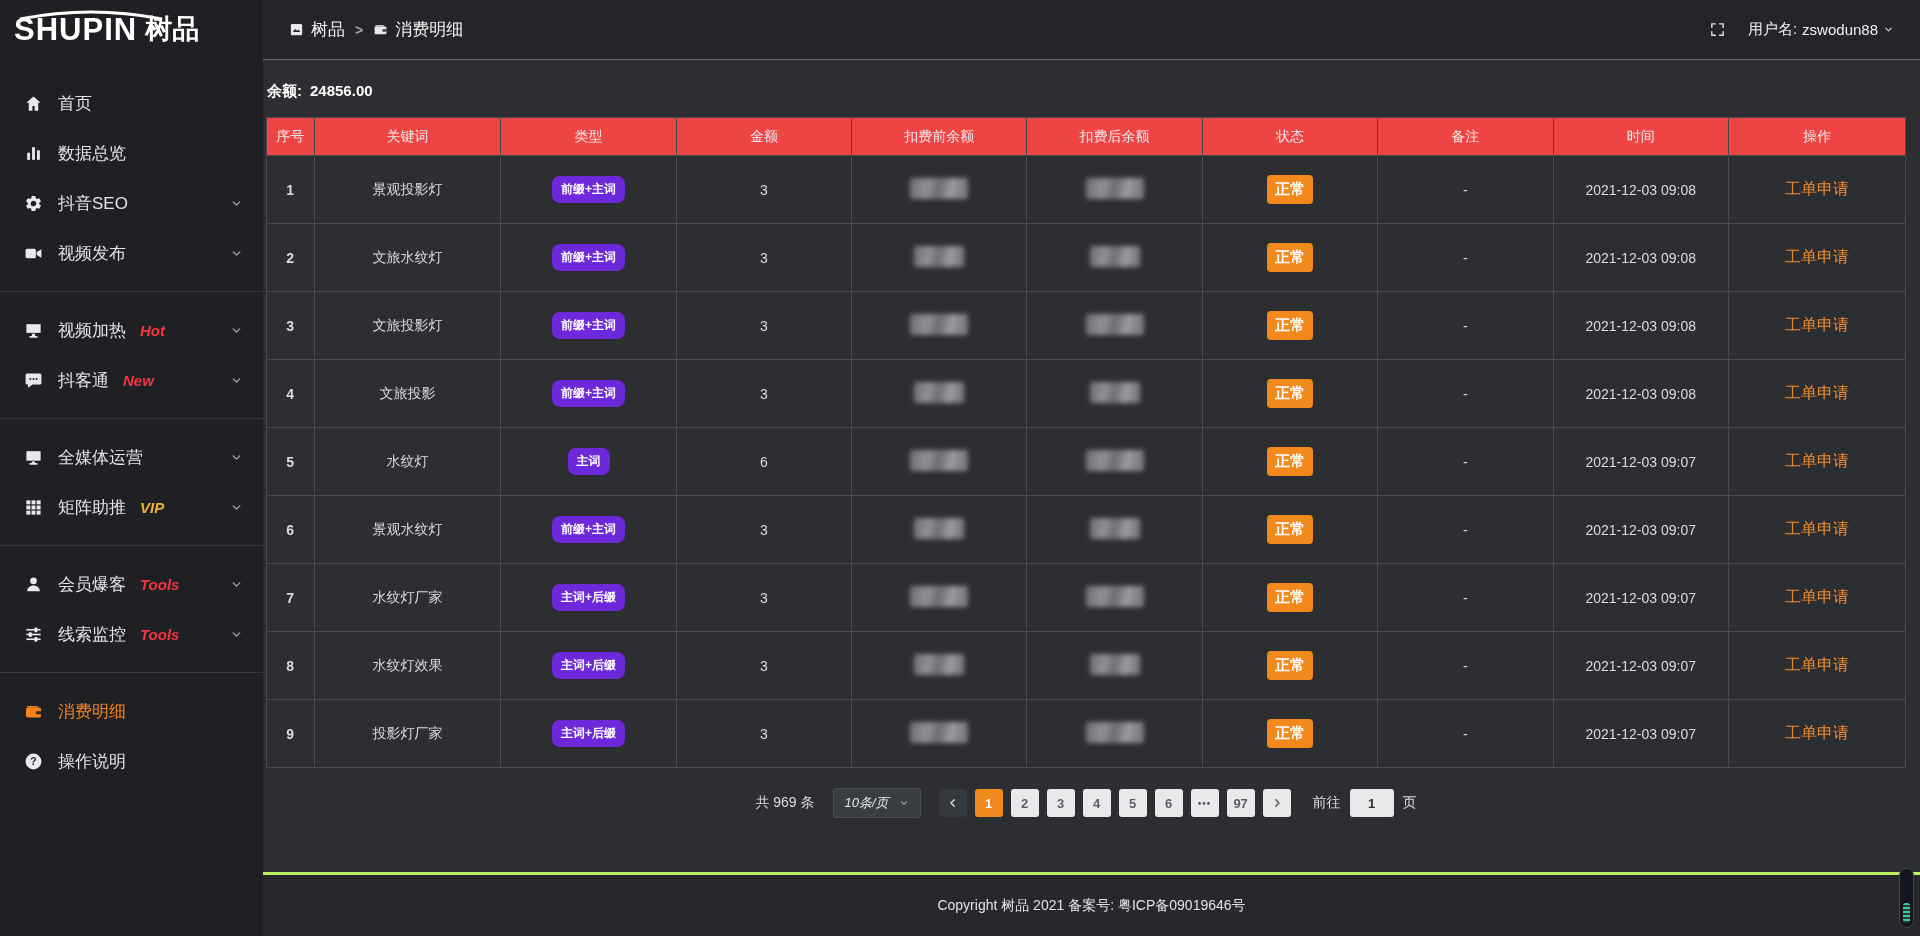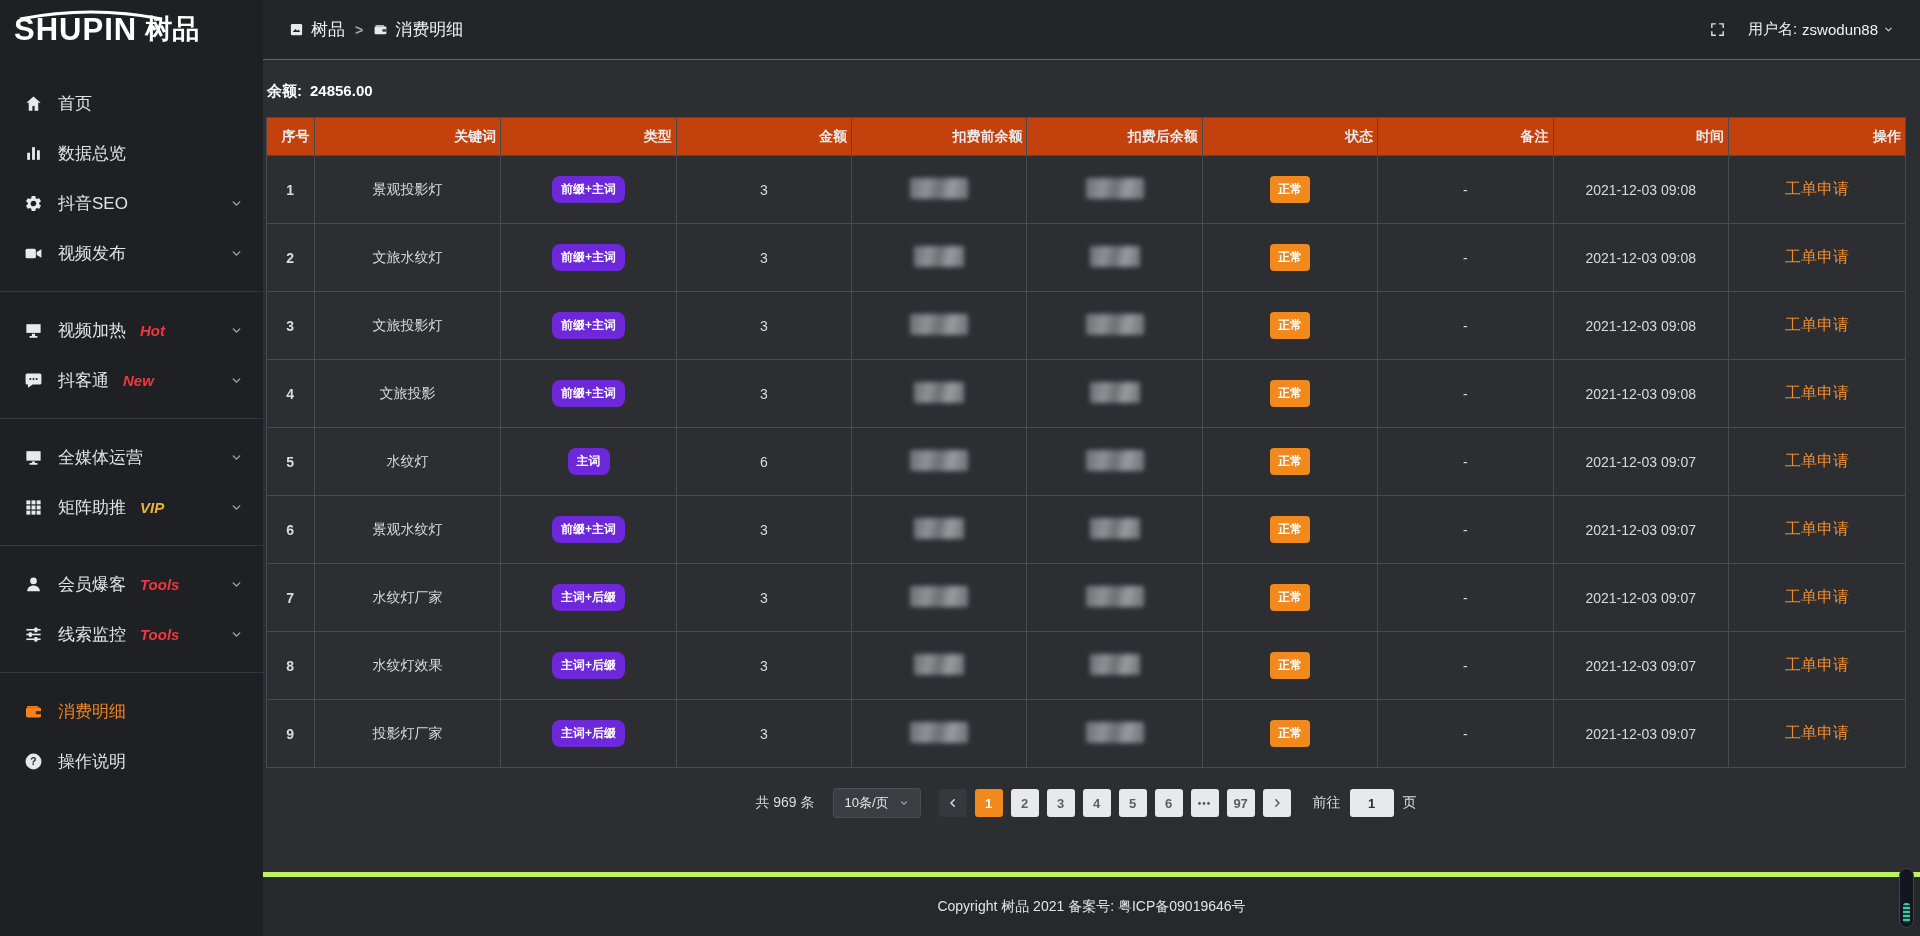--- a/index.html
+++ b/index.html
@@ -34,45 +34,45 @@
   .fs-icon{width:17px;height:17px;color:#dfe0e2;cursor:pointer;display:inline-flex;}
   .username{display:inline-flex;align-items:center;gap:5px;cursor:pointer;}
   .username .chev{width:11px;height:11px;color:#cfd0d2;display:inline-flex;}
 
   
   .content{flex:1;padding:14px 14px 0 3px;overflow:hidden;}
   .balance{display:flex;gap:8px;align-items:baseline;color:#fff;font-size:15px;font-weight:700;margin:8px 0 16px 1px;}
 
   .data-table{width:100%;border-collapse:collapse;table-layout:fixed;}
   .data-table th,.data-table td{border:1px solid #484a4f;text-align:center;padding:0 4px;overflow:hidden;}
-  .data-table th{background:#c2410c;height:38px;font-size:14px;font-weight:700;color:#eaebec;text-align:right;}
+  .data-table th{background:#ef4444;height:38px;font-size:14px;font-weight:400;color:#eaebec;}
   .data-table td{height:68px;font-size:14px;color:#dadbdd;}
   .cell-no{font-weight:600;}
   .type-badge{display:inline-block;background:#6d28d9;color:#fff;font-size:12px;font-weight:600;padding:5px 9px;border-radius:8px;}
-  .status-badge{display:inline-block;background:#f2891d;color:#fff;font-size:12px;font-weight:600;padding:5px 8px;border-radius:4px;}
+  .status-badge{display:inline-block;background:#f2891d;color:#fff;font-size:15px;font-weight:600;padding:5px 8px;border-radius:4px;}
   .action-link{color:#ef8c2e;font-size:16px;cursor:pointer;}
   .blur-block{display:inline-block;width:58px;height:21px;border-radius:2px;filter:blur(2.5px);background:linear-gradient(100deg,#77797d 10%,#909296 30%,#6b6d71 50%,#9a9ca0 70%,#7b7d81 90%);}
   .data-table tr:nth-child(even) .blur-block{width:50px;}
 
   
   .pagination{display:flex;align-items:center;justify-content:center;gap:8px;margin-top:20px;color:#dcdde0;font-size:14px;}
   .pg-total{margin-right:10px;}
-  .pg-size{display:inline-flex;align-items:center;gap:10px;background:#3a3d41;border:1px solid #4a4d52;border-radius:3px;height:30px;padding:0 11px;font-size:13px;color:#e6e7e9;cursor:pointer;margin-right:10px;}
+  .pg-size{display:inline-flex;align-items:center;gap:10px;background:#3a3d41;border:1px solid #4a4d52;border-radius:3px;height:30px;padding:0 11px;font-size:13px;color:#e6e7e9;cursor:pointer;margin-right:10px;font-style:italic;}
   .pg-size .chev{width:10px;height:10px;color:#9d9fa3;display:inline-flex;}
   .pg-btn{min-width:28px;height:28px;display:inline-flex;align-items:center;justify-content:center;background:#e8e9eb;color:#5b5e64;border-radius:3px;font-size:13px;font-weight:700;cursor:pointer;}
   .pg-btn.prev{background:#35383c;color:#d7d8da;}
   .pg-btn.prev svg,.pg-btn.next svg{width:12px;height:12px;}
   .pg-btn.active{background:#f2891d;color:#fff;}
   .pg-btn.more{letter-spacing:1px;font-size:10px;}
   .pg-pages{display:inline-flex;gap:8px;}
   .pg-goto{display:inline-flex;align-items:center;gap:9px;margin-left:14px;}
   .goto-input{width:44px;height:28px;background:#e8e9eb;color:#2e3033;border-radius:3px;display:inline-flex;align-items:center;justify-content:center;font-weight:600;font-size:13px;cursor:text;}
 
   
-  .footer{height:64px;background:#26282b;border-top:5px solid #bef264;display:flex;align-items:center;justify-content:center;font-size:14px;color:#e2e3e5;flex-shrink:0;}
+  .footer{height:64px;background:#26282b;border-top:3px solid #bef264;display:flex;align-items:center;justify-content:center;font-size:14px;color:#e2e3e5;flex-shrink:0;}
 
   
   .corner-widget{position:absolute;right:6px;bottom:8px;width:15px;height:60px;background:#131620;border:1px solid #3e4450;border-radius:8px;}
   .corner-widget::after{content:"";position:absolute;left:3px;right:3px;bottom:4px;height:20px;border-radius:3px;background:repeating-linear-gradient(180deg,#3ec9a0 0 2px,#17413a 2px 4px);}
 </style>
 </head>
 <body>
 
 <div class="app">
   <aside class="sidebar">

